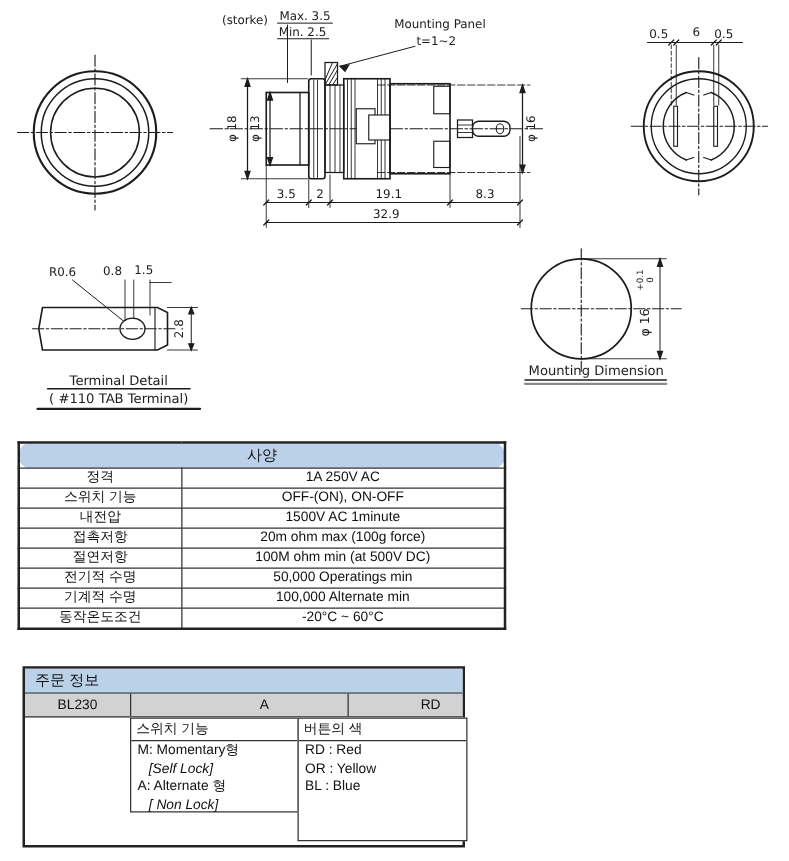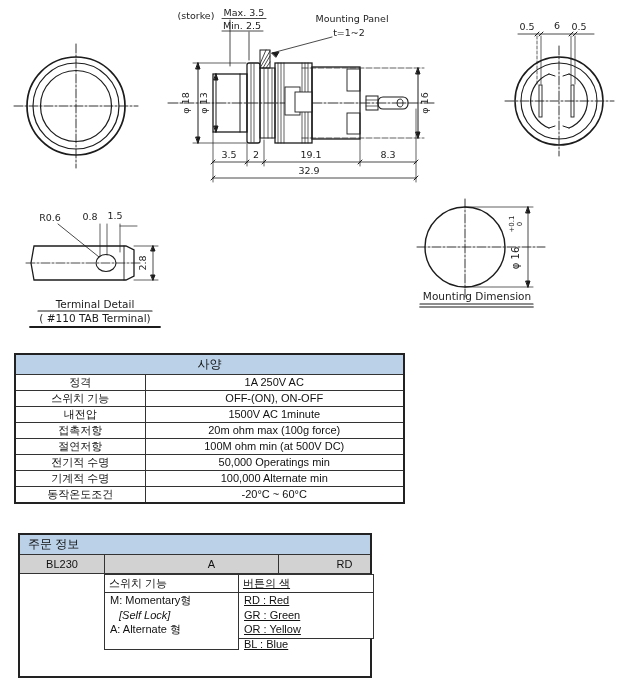--- a/index.html
+++ b/index.html
@@ -3,37 +3,37 @@
 <meta charset="utf-8">
 <style>
   html,body{margin:0;padding:0;background:#fff;}
   body{width:631px;height:689px;position:relative;font-family:"Liberation Sans",sans-serif;color:#111;}
   svg text{font-family:"DejaVu Sans",sans-serif;fill:#1c1c1c;}
   .drawings{position:absolute;left:0;top:0;}
   
   table.spec{position:absolute;left:14px;top:353px;width:389px;border-collapse:collapse;table-layout:fixed;
     border:2px solid #222;font-size:11px;}
   table.spec td{border:1px solid #333;text-align:center;padding:0;line-height:15px;height:15px;overflow:hidden;white-space:nowrap;}
-  table.spec tr.hdr td{background:#bad1e8;height:19px;line-height:19px;font-size:12px;}
+  table.spec tr.hdr td{background:#bad1e8;height:19px;line-height:19px;font-size:12px;border-radius:10px;}
   table.spec col.c1{width:130px;} table.spec col.c2{width:259px;}
   
   .order{position:absolute;left:18px;top:533px;width:354px;height:145px;border:2px solid #222;box-sizing:border-box;font-size:11px;}
   .order .title{height:19px;line-height:19px;background:#bad1e8;border-bottom:1px solid #333;padding-left:8px;font-size:12px;}
   .order .coderow{height:18px;line-height:18px;background:#d2d2d2;border-bottom:1px solid #333;display:flex;gap:40px;}
   .order .coderow .cell{text-align:center;box-sizing:border-box;}
   .order .coderow .c1{width:85px;border-right:1px solid #333;}
   .order .coderow .c2{width:134px;border-right:1px solid #333;}
   .order .coderow .c3{flex:1;}
   .order .body{position:relative;height:103px;}
   .innerbox{position:absolute;top:0;background:#fff;border:1px solid #333;box-sizing:border-box;}
   .innerbox .ih{height:17px;line-height:17px;border-bottom:1px solid #333;padding-left:4px;}
   .innerbox .line{line-height:14.5px;padding-left:5px;white-space:nowrap;}
   .innerbox .line.indent{padding-left:14px;font-style:italic;}
   .boxA{left:84px;width:135px;height:76px;}
-  .boxB{left:218px;width:136px;height:65px;text-decoration:underline;}
+  .boxB{left:218px;width:136px;height:99px;}
 </style>
 </head>
 <body>
 
 <svg class="drawings" width="631" height="345" viewBox="0 0 631 345" stroke-linecap="round">
 
   <g fill="none" stroke="#1c1c1c">
     <circle cx="76" cy="106" r="49" stroke-width="1.7"></circle>
     <circle cx="76" cy="106" r="43" stroke-width="1.2"></circle>
     <circle cx="76" cy="106" r="35.5" stroke-width="1.2"></circle>
@@ -267,22 +267,22 @@
     <div class="cell c1">BL230</div>
     <div class="cell c2">A</div>
     <div class="cell c3">RD</div>
   </div>
   <div class="body">
     <div class="innerbox boxA">
       <div class="ih">스위치 기능</div>
       <div class="line">M: Momentary형</div>
       <div class="line indent">[Self Lock]</div>
       <div class="line">A: Alternate 형</div>
+      <div class="line indent">[ Non Lock]</div>
     </div>
     <div class="innerbox boxB">
       <div class="ih">버튼의 색</div>
       <div class="line">RD : Red</div>
-      <div class="line">GR : Green</div>
       <div class="line">OR : Yellow</div>
       <div class="line">BL : Blue</div>
     </div>
   </div>
 </div>
 
 </body></html>

